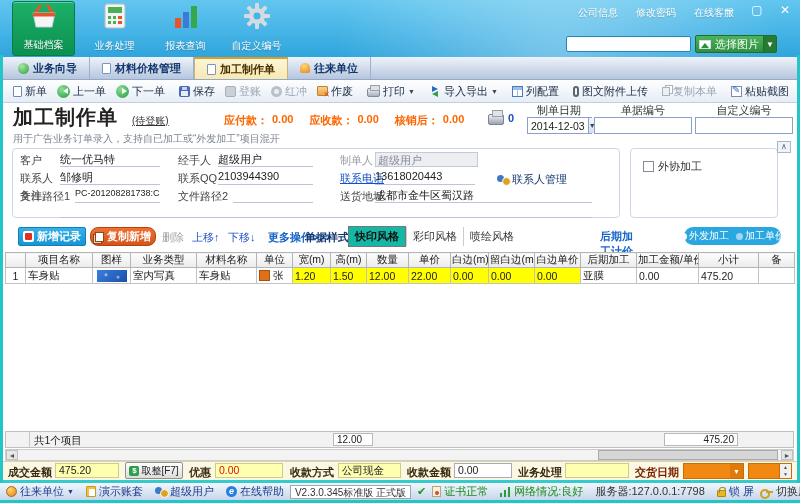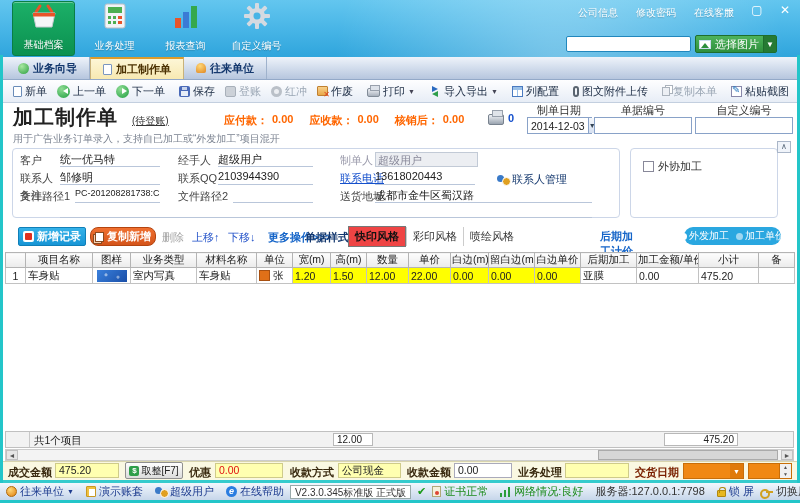--- a/index.html
+++ b/index.html
@@ -95,21 +95,21 @@
 
 .actrow{position:absolute;left:0;top:227px;width:633px;height:22px;font-size:11px}
 .btn-add{position:absolute;left:18px;top:0;width:68px;height:19px;background:linear-gradient(#35b2e9,#1795d5);border:1px solid #0f7fb8;border-radius:2px;color:#fff;font-weight:bold;display:flex;align-items:center;justify-content:center;gap:3px;cursor:pointer}
 .btn-copy{position:absolute;left:90px;top:0;width:66px;height:19px;background:linear-gradient(#f07030,#d4541a);border:1px solid #b4440f;border-radius:8px;color:#fff;font-weight:bold;display:flex;align-items:center;justify-content:center;gap:3px;cursor:pointer}
 .mi-add{width:11px;height:11px;background:#fff;border-radius:2px;position:relative}
 .mi-add:after{content:"";position:absolute;inset:2px;background:#e03020;border-radius:1px}
 .mi-copynew{width:9px;height:10px;background:#fff;border:1px solid #8a4a20;box-shadow:-2px 2px 0 -1px #f8d0b0,-2px 2px 0 0 #8a4a20}
 .alink{position:absolute;top:3px;cursor:pointer;white-space:nowrap}
 .stylegrp{position:absolute;left:348px;top:0;display:flex;align-items:center;height:19px}
 .stylebtn{padding:2px 6px;cursor:pointer;color:#333;border-left:1px solid #ccc}
-.stylebtn.active{background:#ef4444;border:1px solid #777;font-weight:bold;color:#111}
+.stylebtn.active{background:#14b8a6;border:1px solid #777;font-weight:bold;color:#111}
 .pricing{position:absolute;left:600px;top:2px;font-weight:bold;color:#1464c8}
 .pill{position:absolute;left:684px;top:0;width:97px;height:18px;border-radius:9px;background:#2aa7e0;display:flex;align-items:center;justify-content:center;gap:7px;color:#fff;font-size:10px}
 .pill .opt{display:flex;align-items:center;gap:2px;cursor:pointer;white-space:nowrap}
 .dot{width:7px;height:7px;border-radius:50%;background:#fff;display:inline-block}
 .dot.off{background:rgba(255,255,255,.55)}
 
 .grid{position:absolute;left:5px;top:252px;width:790px}
 table{border-collapse:collapse;table-layout:fixed;width:789px;font-size:10.5px}
 th{height:15px;background:linear-gradient(#fdfdfd,#ebebeb);border:1px solid #b4b4b4;font-weight:normal;color:#222;padding:0 1px;overflow:hidden;white-space:nowrap}
 td{height:16px;border:1px solid #c2c2c2;padding:0 2px;white-space:nowrap;overflow:hidden;background:#fff;color:#222}
@@ -230,20 +230,24 @@
       <span class="mi mi-img"></span>
       <span class="txt">选择图片</span>
       <span class="dd">▼</span>
     </div>
   </div>
 
   <div class="tabbar">
     <div class="tab">
       <span class="mi ti-globe"></span>
       <span>业务向导</span>
+    </div>
+    <div class="tab">
+      <span class="mi ti-doc"></span>
+      <span>材料价格管理</span>
     </div>
     <div class="tab active" style="border-top:2px solid #dd9c2c;background:linear-gradient(180deg,#fdf6d6,#f7e9b2);border-left:1px solid #c8b27a;color:#4a3000">
       <span class="mi ti-doc"></span>
       <span>加工制作单</span>
     </div>
     <div class="tab">
       <span class="mi ti-org"></span>
       <span>往来单位</span>
     </div>
   </div>

